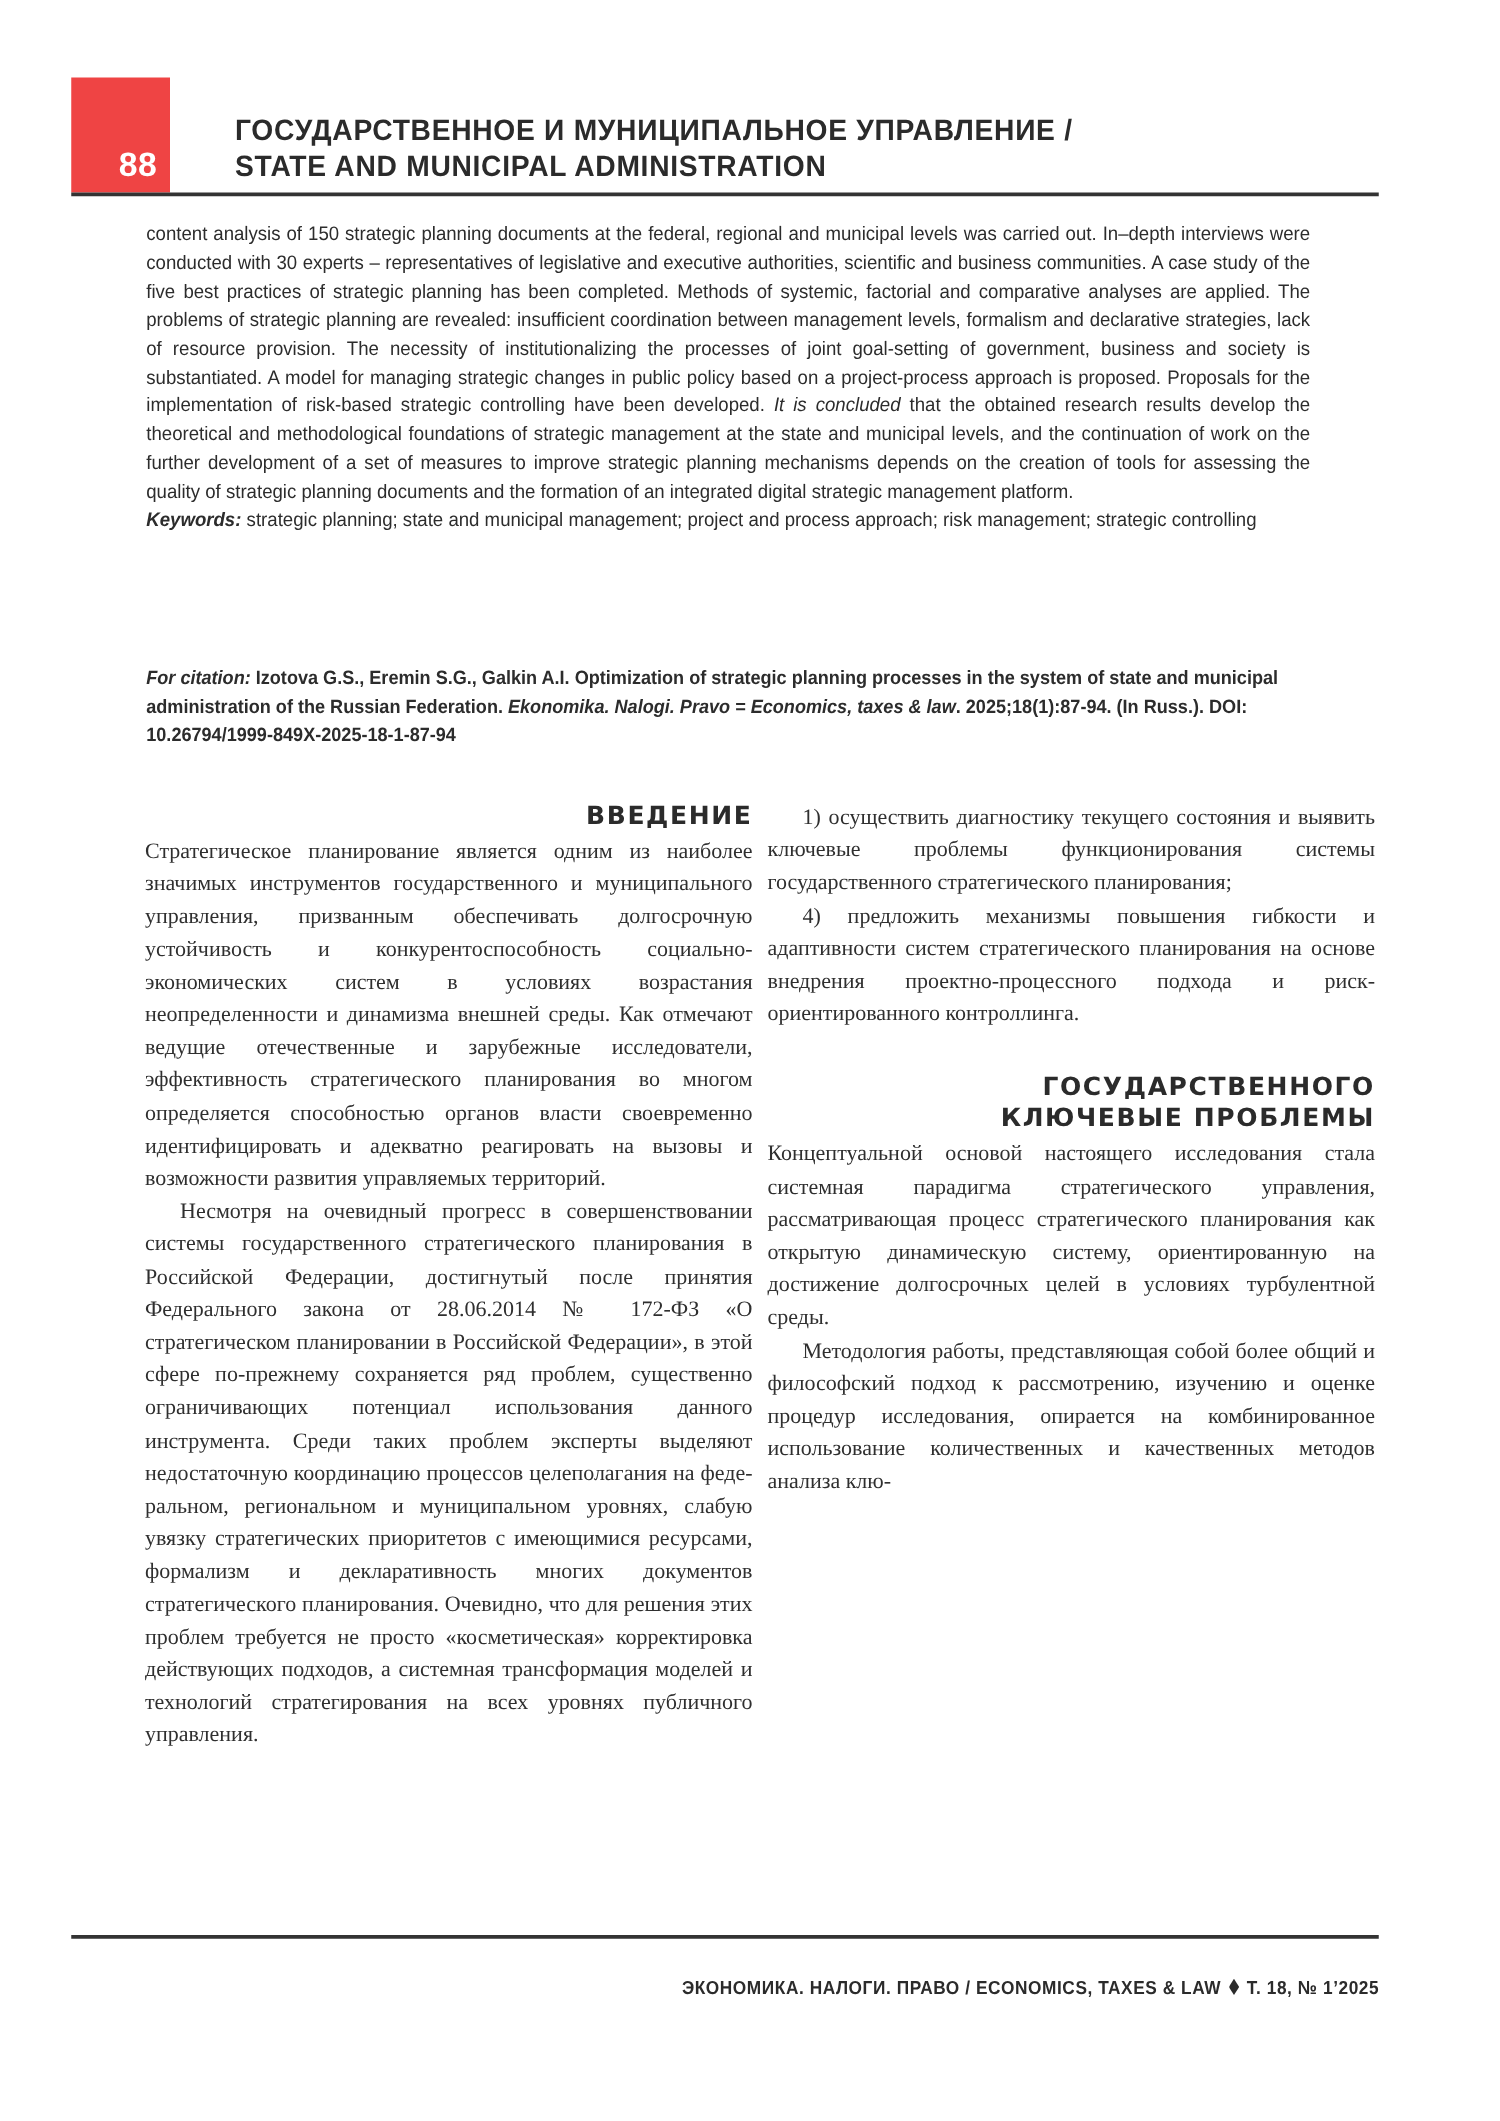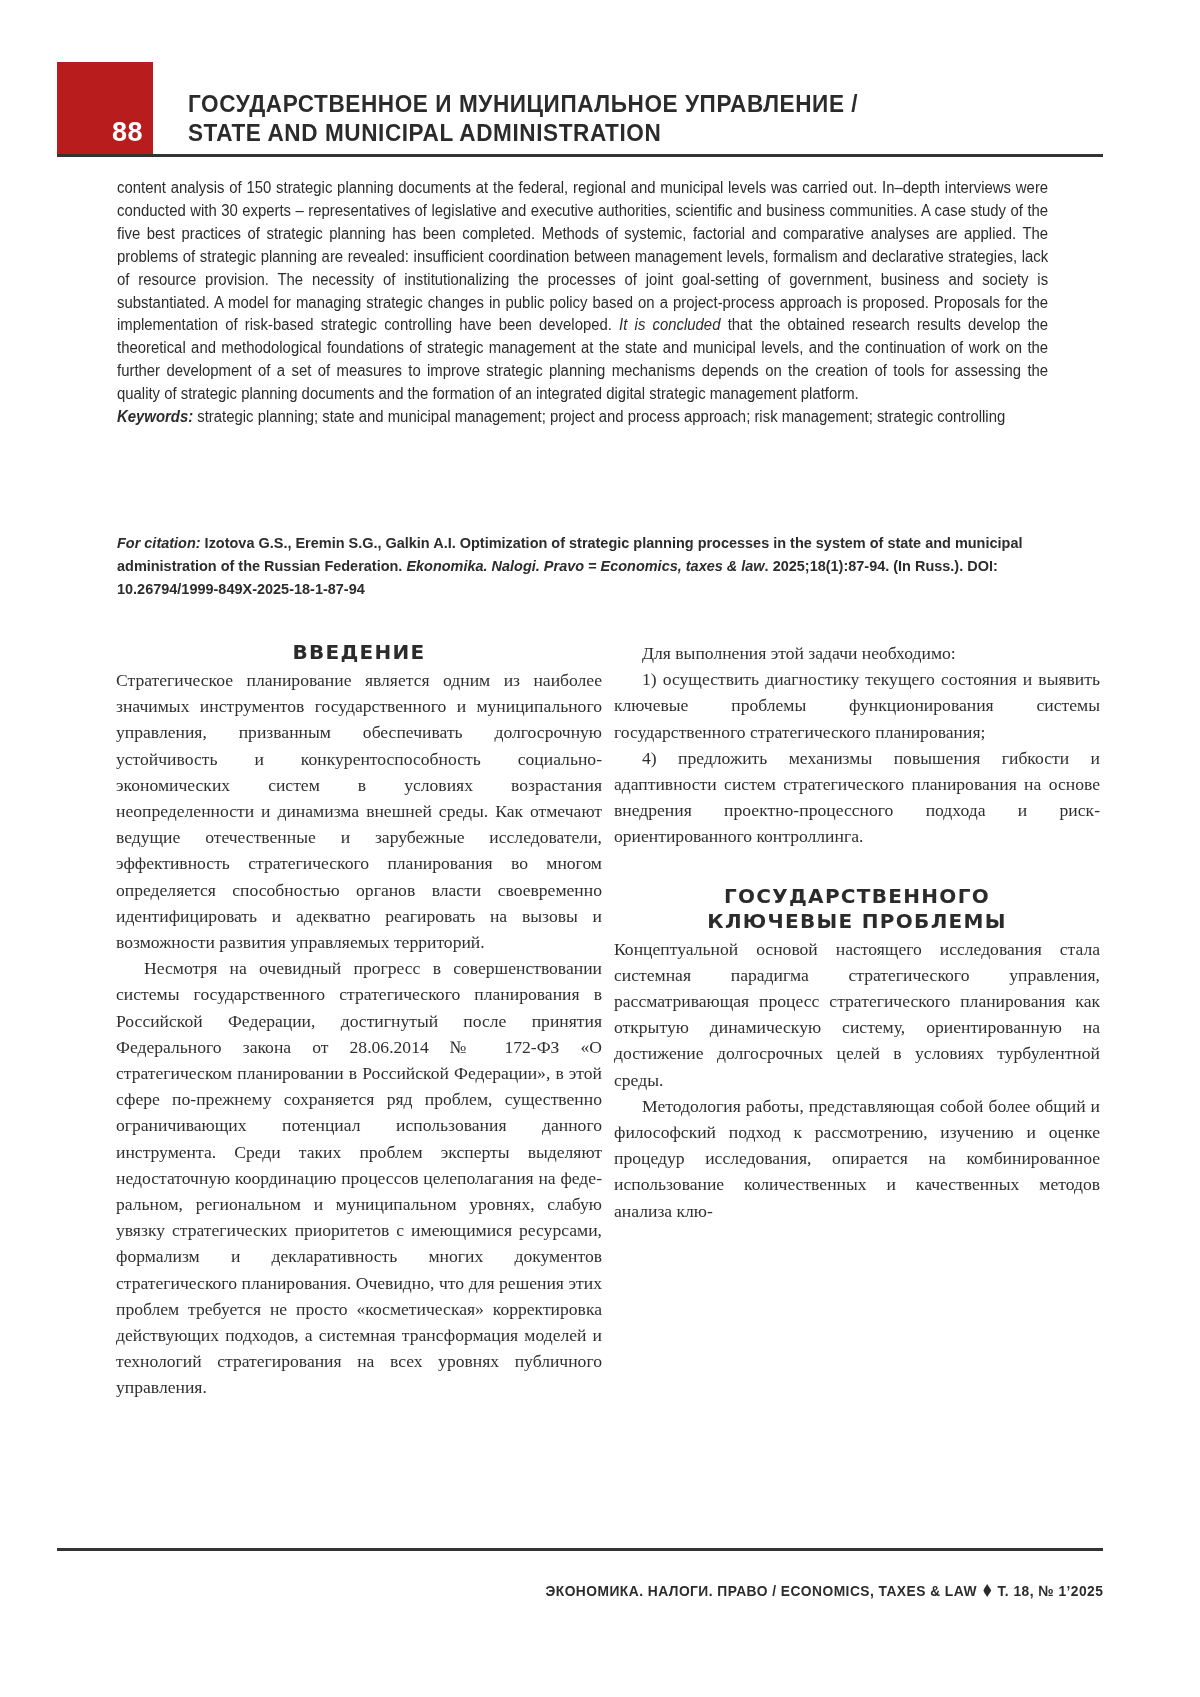--- a/index.html
+++ b/index.html
@@ -1,20 +1,20 @@
 <!DOCTYPE html>
 <html><head>
 <meta charset="utf-8">
 <style>
   html, body { margin: 0; padding: 0; background: #ffffff; }
   body { width: 1200px; height: 1697px; position: relative; overflow: hidden; color: #2a2a2a; }
 
   .page-num-block {
-    position: absolute; left: 57px; top: 62px; width: 96px; height: 92px;
-    background: #b91c1c;
+    position: absolute; left: 57px; top: 62px; width: 79px; height: 92px;
+    background: #ef4444;
   }
   .page-num {
     position: absolute; right: 10px; bottom: 6px;
     font-family: "Liberation Sans", sans-serif; font-weight: bold;
     font-size: 27px; color: #ffffff; letter-spacing: 0.5px;
   }
   .header-title {
     position: absolute; left: 188px; top: 90px;
     font-family: "Liberation Sans", sans-serif; font-weight: bold;
     font-size: 23.5px; line-height: 29px; color: #2b2b2b; letter-spacing: 0.6px;
@@ -46,21 +46,21 @@
     position: absolute; width: 486px;
     font-family: "Liberation Serif", serif; font-size: 17.6px; line-height: 26.2px;
     color: #2f2f2f; text-align: justify; hyphens: manual;
   }
   .col-left { left: 116px; top: 640px; }
   .col-right { left: 614px; top: 640px; }
   .col p { margin: 0; }
   .col p.indent { text-indent: 28px; }
   .section-heading {
     font-family: "DejaVu Sans", sans-serif; font-weight: bold; font-size: 20px;
-    line-height: 25px; letter-spacing: 1.3px; text-align: center; color: #2b2b2b;
+    line-height: 25px; letter-spacing: 1.3px; text-align: right; color: #2b2b2b;
     margin: 0 0 2px 0;
   }
   .sec2-heading { margin-top: 34px; }
 
   .footer-rule {
     position: absolute; left: 57px; top: 1548px; width: 1046px; height: 3px; background: #333;
   }
   .footer-text {
     position: absolute; right: 97px; top: 1582px;
     font-family: "Liberation Sans", sans-serif; font-weight: bold; font-size: 15px;
@@ -91,21 +91,20 @@
   <em>For citation:</em><span> Izotova G.S., Eremin S.G., Galkin A.I. Optimization of strategic planning processes in the system of state and municipal administration of the Russian Federation. </span><em>Ekonomika. Nalogi. Pravo = Economics, taxes &amp; law</em><span>. 2025;18(1):87-94. (In Russ.). DOI: 10.26794/1999-849X-2025-18-1-87-94</span>
 </div>
 
 <div class="col col-left">
   <div class="section-heading">ВВЕДЕНИЕ</div>
   <p>Стратегическое планирование является одним из наиболее значимых инструментов государствен­ного и муниципального управления, призванным обеспечивать долгосрочную устойчивость и кон­курентоспособность социально-экономических систем в условиях возрастания неопределенности и динамизма внешней среды. Как отмечают веду­щие отечественные и зарубежные исследователи, эффективность стратегического планирования во многом определяется способностью органов влас­ти своевременно идентифицировать и адекватно реагировать на вызовы и возможности развития управляемых территорий.</p>
   <p class="indent">Несмотря на очевидный прогресс в совершенст­вовании системы государственного стратегического планирования в Российской Федерации, достигнутый после принятия Федерального закона от 28.06.2014 № 172-ФЗ «О стратегическом планировании в Россий­ской Федерации», в этой сфере по-прежнему сохра­няется ряд проблем, существенно ограничивающих потенциал использования данного инструмента. Сре­ди таких проблем эксперты выделяют недостаточную координацию процессов целеполагания на феде­ральном, региональном и муниципальном уровнях, слабую увязку стратегических приоритетов с имею­щимися ресурсами, формализм и декларативность многих документов стратегического планирования. Очевидно, что для решения этих проблем требуется не просто «косметическая» корректировка действу­ющих подходов, а системная трансформация моде­лей и технологий стратегирования на всех уровнях публичного управления.</p>
 </div>
 
 <div class="col col-right">
-  <p class="indent">Для выполнения этой задачи необходимо:</p>
   <p class="indent">1)  осуществить диагностику текущего состоя­ния и выявить ключевые проблемы функциониро­вания системы государственного стратегического планирования;</p>
   <p class="indent">4)  предложить механизмы повышения гиб­кости и адаптивности систем стратегического планирования на основе внедрения проектно-процессного подхода и риск-ориентированного контроллинга.</p>
   <div class="section-heading sec2-heading">
     <div>ГОСУДАРСТВЕННОГО</div>
     <div>КЛЮЧЕВЫЕ ПРОБЛЕМЫ</div>
   </div>
   <p>Концептуальной основой настоящего исследова­ния стала системная парадигма стратегического управления, рассматривающая процесс стратеги­ческого планирования как открытую динамиче­скую систему, ориентированную на достижение долгосрочных целей в условиях турбулентной среды.</p>
   <p class="indent">Методология работы, представляющая собой более общий и философский подход к рассмотре­нию, изучению и оценке процедур исследования, опирается на комбинированное использование ко­личественных и качественных методов анализа клю-</p>
 </div>
 

